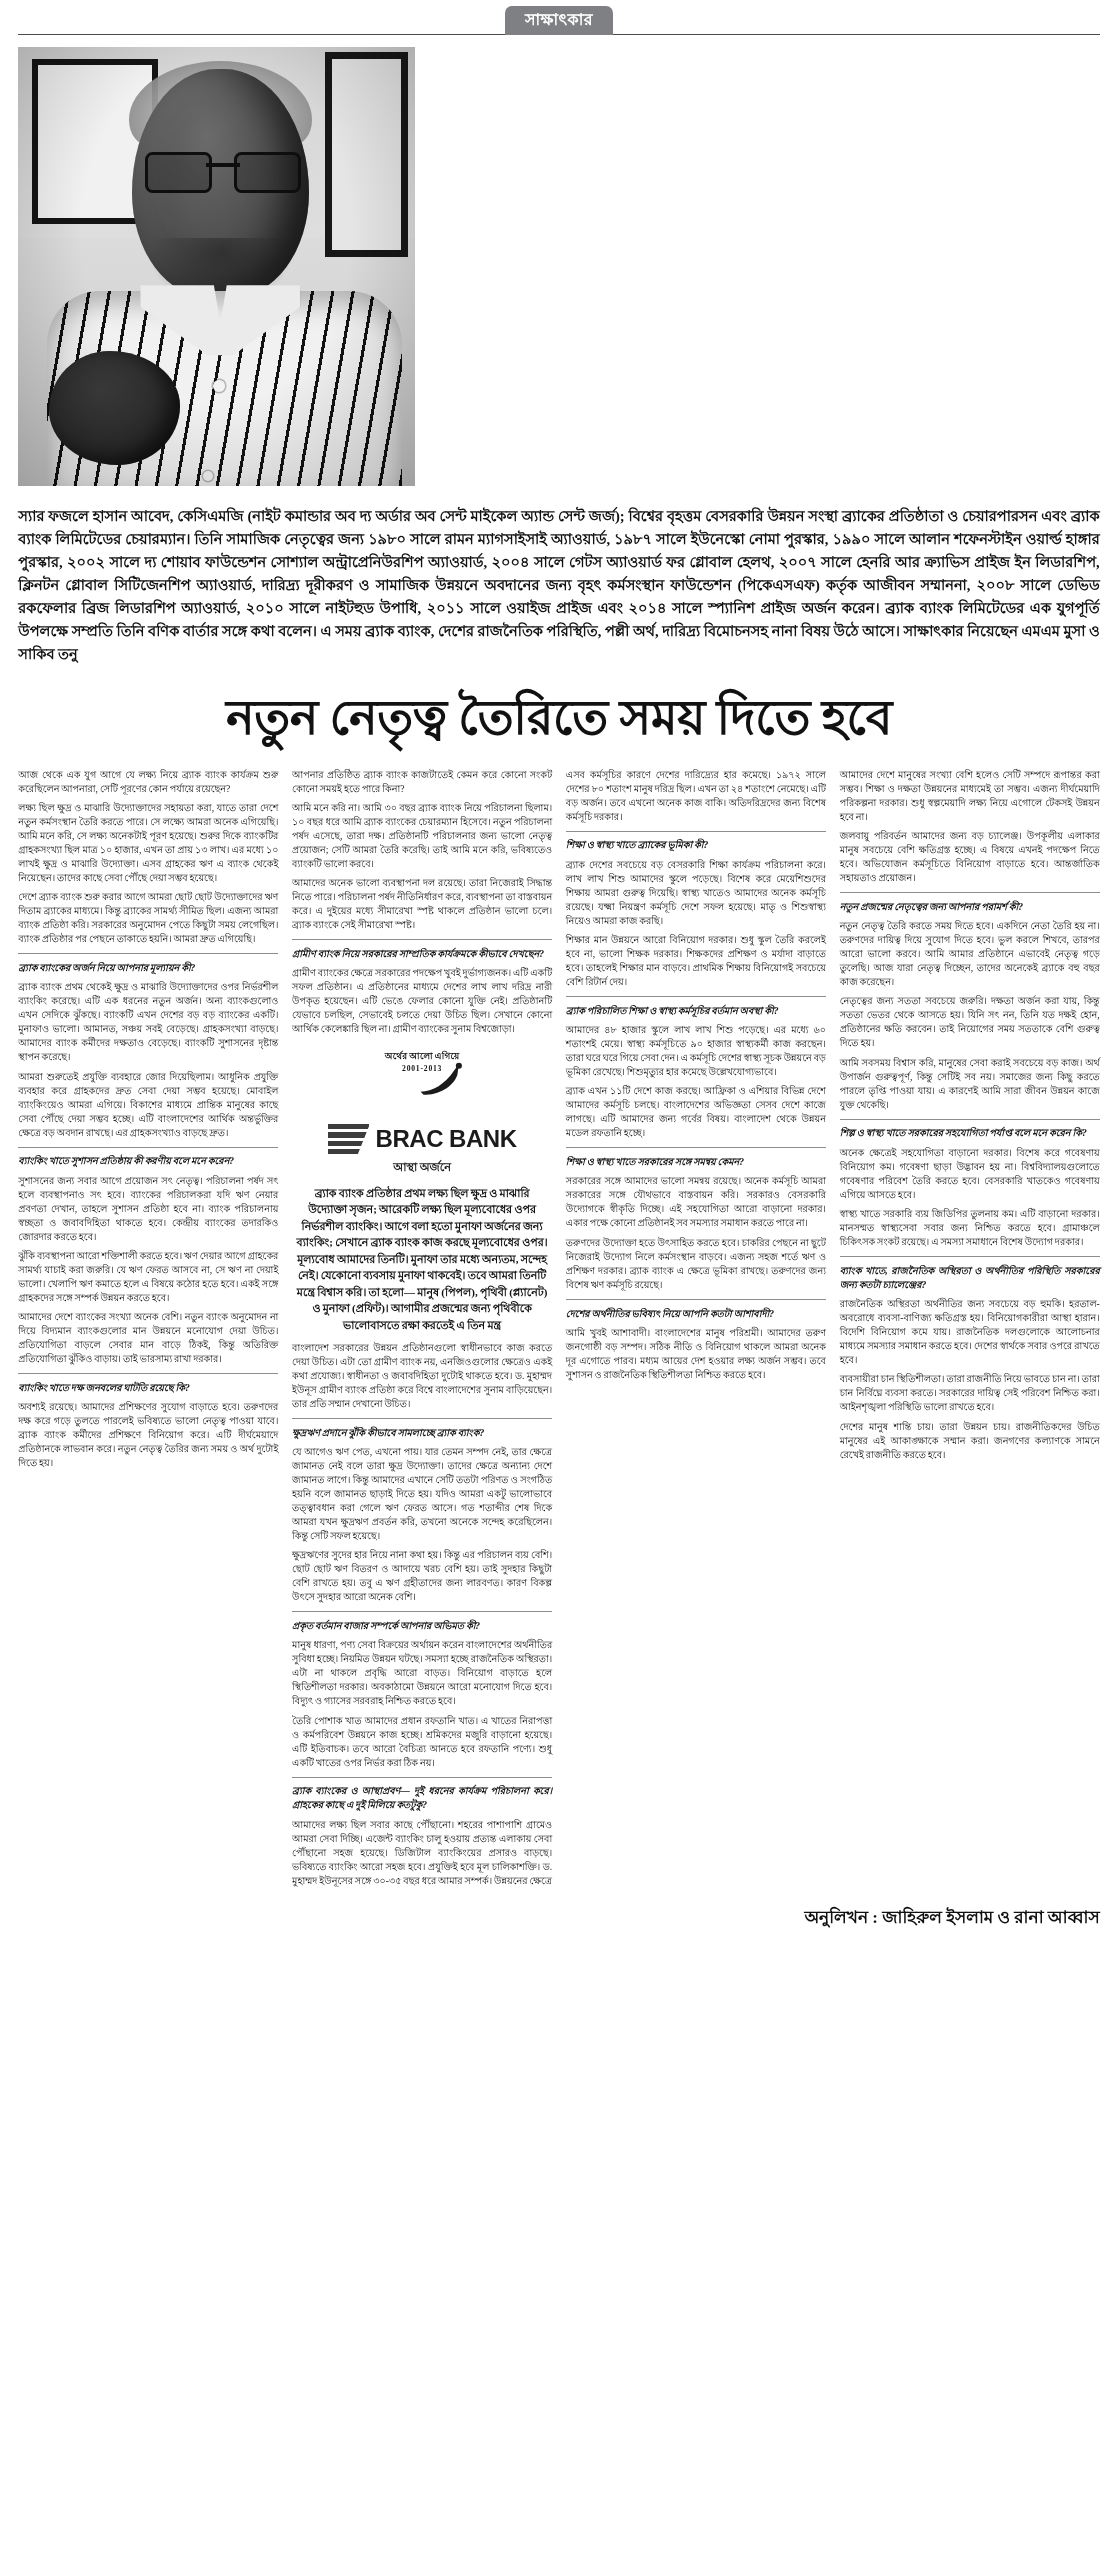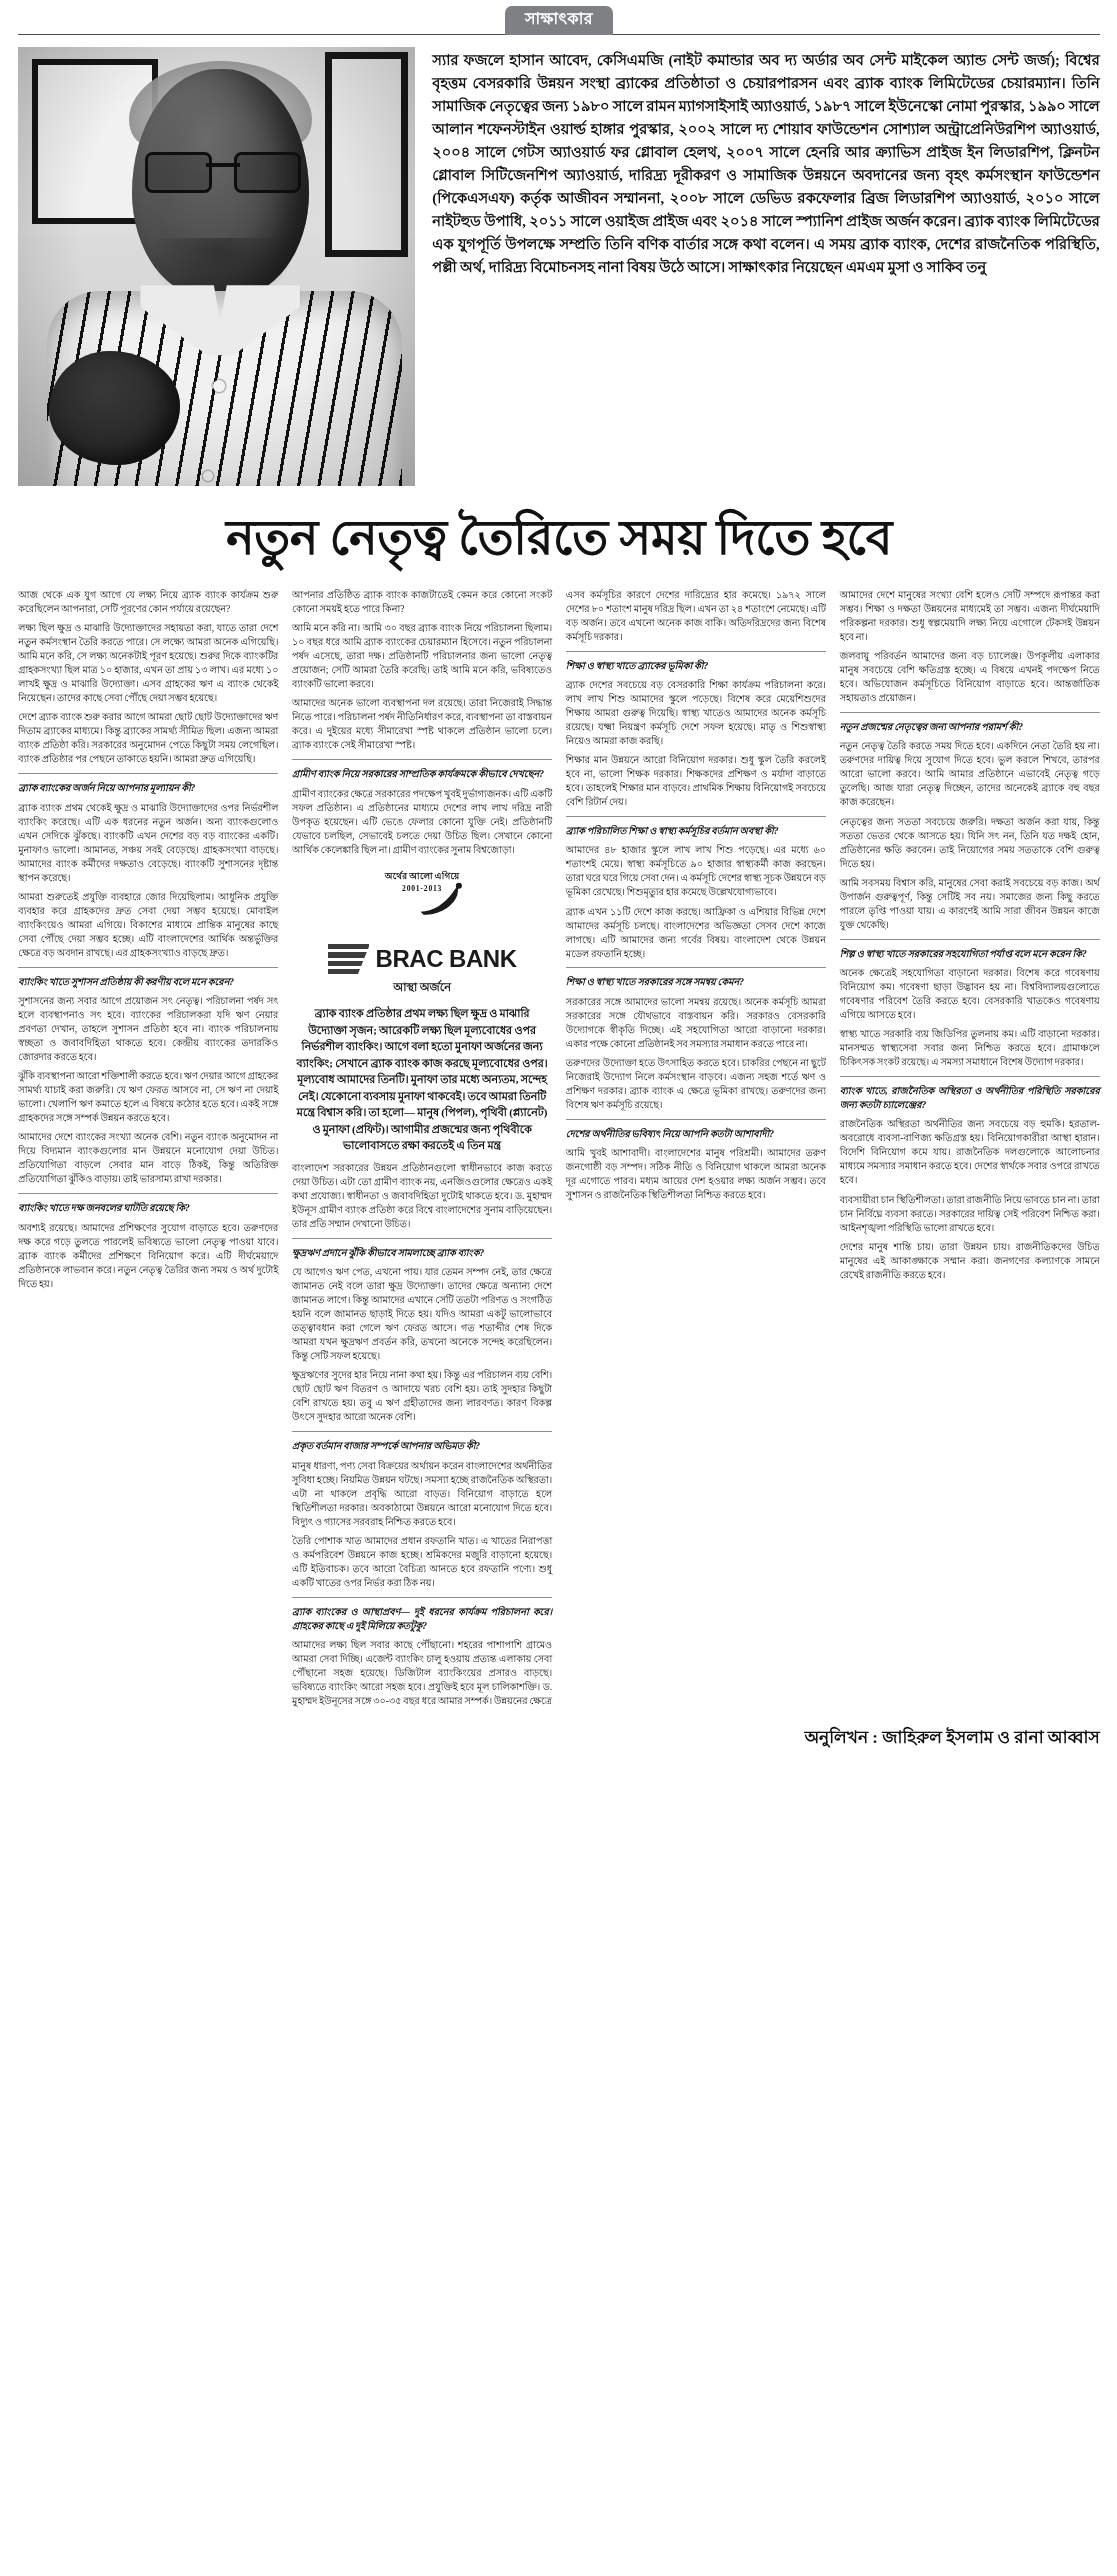--- a/index.html
+++ b/index.html
@@ -30,29 +30,30 @@
     left:50%;
     transform:translateX(-50%);
     bottom:-0.8px;
     background:#7e8084;
     color:#fff;
     font-size:16px;
     line-height:1;
     padding:6.1px 20px 6.9px 20px;
     border-radius:6.9px 6.9px 0 0;
     letter-spacing:0.4px;
-    font-family:Liberation Mono, monospace;
+    font-family:Liberation Sans, sans-serif;
     font-weight:600;
   }
 
   
   .topblock{
     display:flex;
     gap:17px;
     padding-top:12.2px;
+    flex-direction:column;
   }
   .photo-wrap{
     width:397px;
     flex:0 0 397px;
     position:relative;
   }
   .photo{
     width:397px;
     height:439px;
     position:relative;

